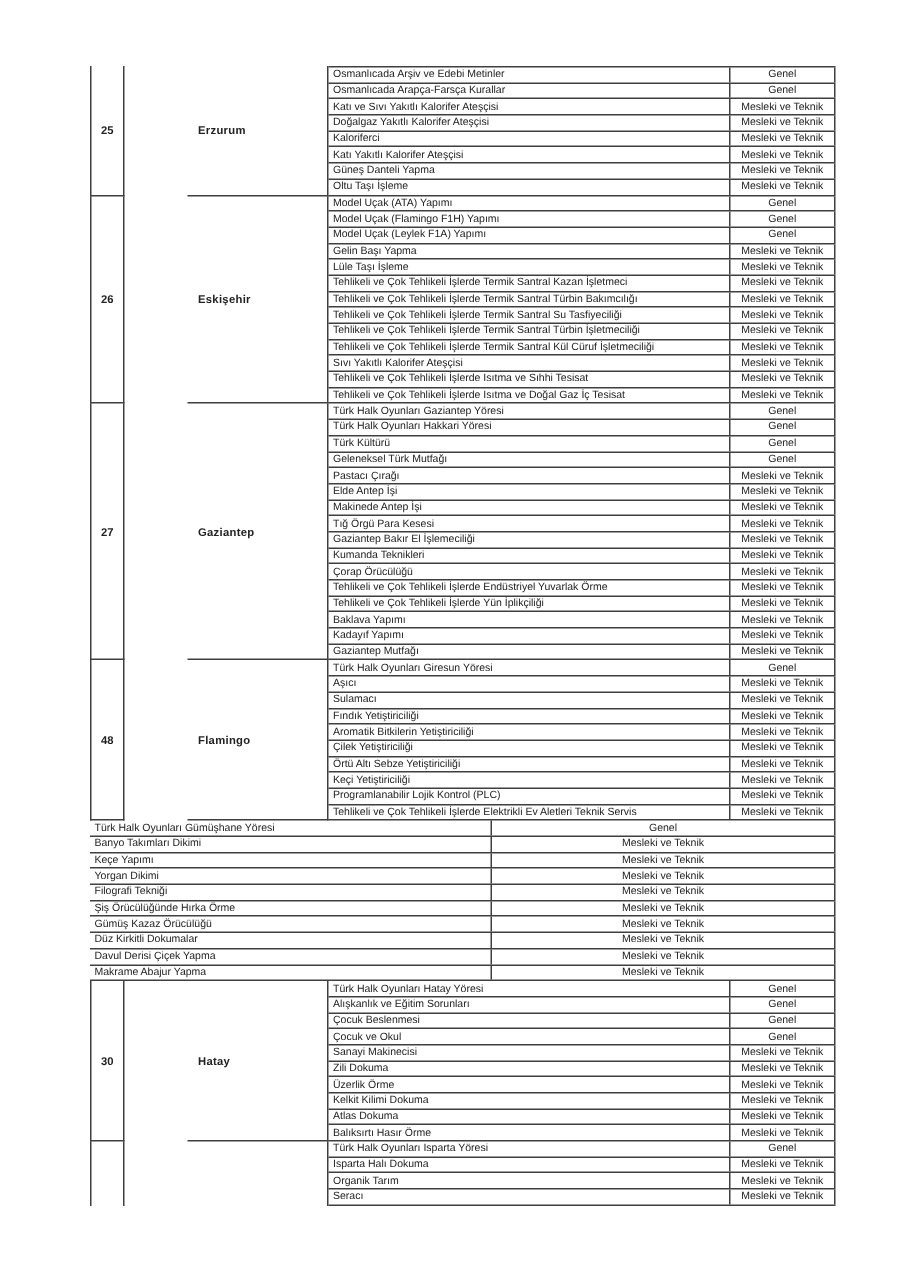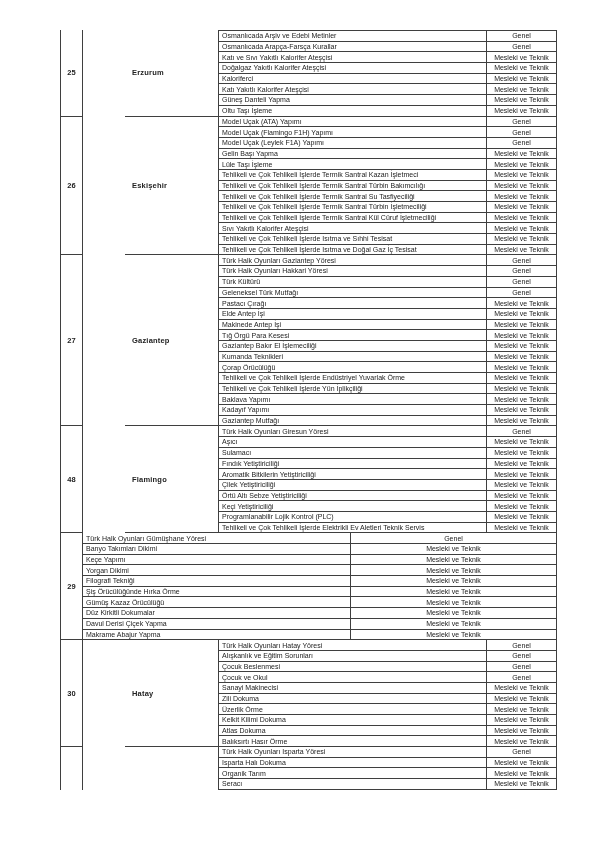--- a/index.html
+++ b/index.html
@@ -12,21 +12,21 @@
     width: 600px;
     height: 849px;
     background: #ffffff;
     font-family: "Liberation Sans", sans-serif;
     color: #222222;
     overflow: hidden;
   }
   .table {
     position: absolute;
     left: 60px;
-    top: 30px;
+    top: 44px;
     width: 497px;
   }
   .section {
     display: flex;
     align-items: stretch;
   }
   .cell-num {
     width: 23px;
     box-sizing: border-box;
     border-left: 1px solid #3f3f3f;
@@ -302,21 +302,20 @@
             <div class="c-course">Programlanabilir Lojik Kontrol (PLC)</div>
             <div class="c-type">Mesleki ve Teknik</div>
           </div>
           <div class="row">
             <div class="c-course">Tehlikeli ve Çok Tehlikeli İşlerde Elektrikli Ev Aletleri Teknik Servis</div>
             <div class="c-type">Mesleki ve Teknik</div>
           </div>
         </div>
       </div>
       <div class="section">
-        <div class="cell-num">29</div>
         <div class="rows">
           <div class="row">
             <div class="c-course">Türk Halk Oyunları Gümüşhane Yöresi</div>
             <div class="c-type">Genel</div>
           </div>
           <div class="row">
             <div class="c-course">Banyo Takımları Dikimi</div>
             <div class="c-type">Mesleki ve Teknik</div>
           </div>
           <div class="row">

